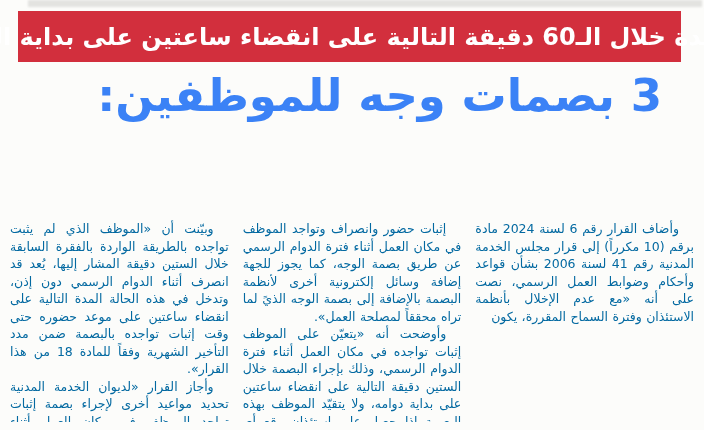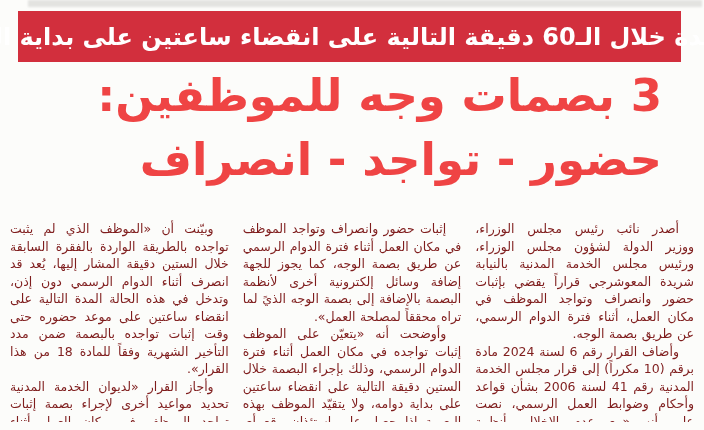--- a/index.html
+++ b/index.html
@@ -43,21 +43,21 @@
     letter-spacing: 0px;
   }
   .headline {
     position: absolute;
     top: 64px;
     right: 0;
     left: 0;
     margin: 0;
     padding: 0 42px 0 0;
     text-align: right;
-    color: #ef4444;
+    color: #3b82f6;
     font-weight: bold;
     font-size: 45px;
     line-height: 64px;
   }
   .headline .hl-line {
     display: block;
     white-space: nowrap;
   }
   .article {
     position: absolute;
@@ -73,44 +73,42 @@
   .article .col {
     flex: 1 1 0;
     min-width: 0;
   }
   .article p {
     margin: 0;
     text-align: justify;
     text-indent: 15px;
     font-size: 12.5px;
     line-height: 17.5px;
-    color: #7f1d1d;
+    color: #0369a1;
     word-spacing: 0.5px;
   }
 </style>
 </head>
 <body>
 
 <div class="page">
 
   <div class="scan-smear"></div>
 
   <div class="banner">
     <span>الجديدة خلال الـ60 دقيقة التالية على انقضاء ساعتين على بداية الدوام</span>
   </div>
 
   <h1 class="headline">
     <span class="hl-line">3 بصمات وجه للموظفين:</span>
-    <span class="hl-line">حضور - تواجد - انصراف</span>
   </h1>
 
   <div class="article">
 
     <div class="col">
-      <p>أصدر نائب رئيس مجلس الوزراء، ووزير الدولة لشؤون مجلس الوزراء، ورئيس مجلس الخدمة المدنية بالنيابة شريدة المعوشرجي قراراً يقضي بإثبات حضور وانصراف وتواجد الموظف في مكان العمل، أثناء فترة الدوام الرسمي، عن طريق بصمة الوجه.</p>
       <p>وأضاف القرار رقم 6 لسنة 2024 مادة برقم (10 مكرراً) إلى قرار مجلس الخدمة المدنية رقم 41 لسنة 2006 بشأن قواعد وأحكام وضوابط العمل الرسمي، نصت على أنه «مع عدم الإخلال بأنظمة الاستئذان وفترة السماح المقررة، يكون</p>
     </div>
 
     <div class="col">
       <p>إثبات حضور وانصراف وتواجد الموظف في مكان العمل أثناء فترة الدوام الرسمي عن طريق بصمة الوجه، كما يجوز للجهة إضافة وسائل إلكترونية أخرى لأنظمة البصمة بالإضافة إلى بصمة الوجه الذيً لما تراه محققاً لمصلحة العمل».</p>
       <p>وأوضحت أنه «يتعيّن على الموظف إثبات تواجده في مكان العمل أثناء فترة الدوام الرسمي، وذلك بإجراء البصمة خلال الستين دقيقة التالية على انقضاء ساعتين على بداية دوامه، ولا يتقيّد الموظف بهذه البصمة إذا حصل على استئذان وقع أي جزء منه خلال مدة الستين دقيقة».</p>
     </div>
 
     <div class="col">
       <p>وبيّنت أن «الموظف الذي لم يثبت تواجده بالطريقة الواردة بالفقرة السابقة خلال الستين دقيقة المشار إليها، يُعد قد انصرف أثناء الدوام الرسمي دون إذن، وتدخل في هذه الحالة المدة التالية على انقضاء ساعتين على موعد حضوره حتى وقت إثبات تواجده بالبصمة ضمن مدد التأخير الشهرية وفقاً للمادة 18 من هذا القرار».</p>

